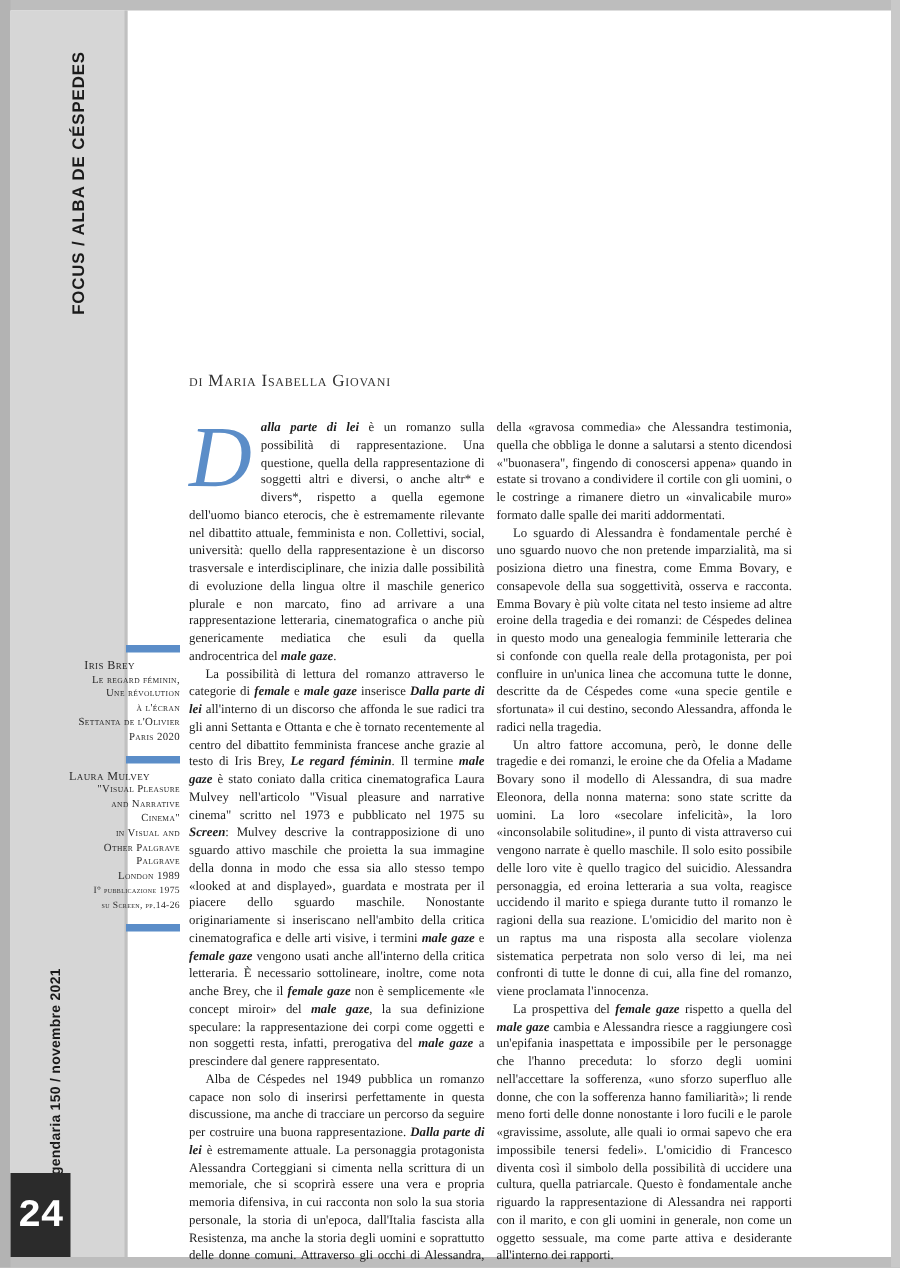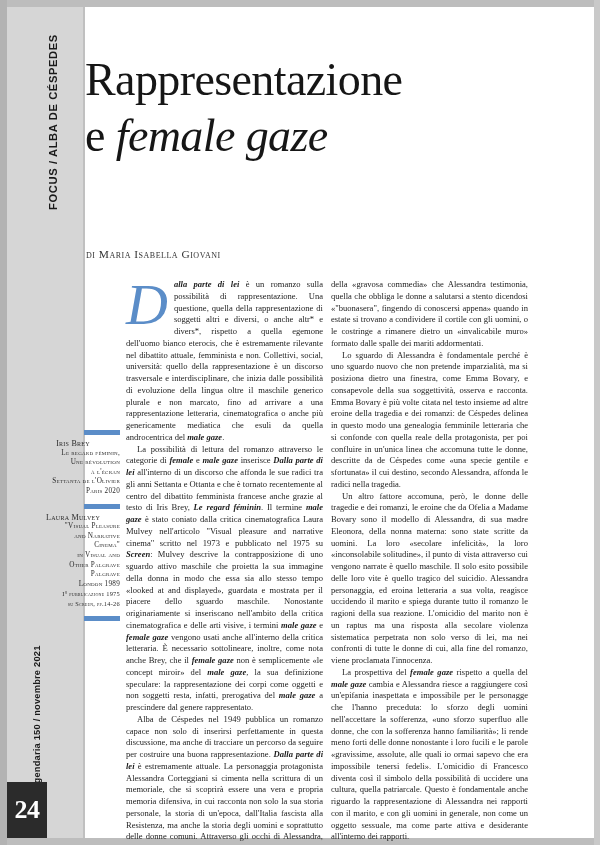--- a/index.html
+++ b/index.html
@@ -99,21 +99,21 @@
 
   
   .folio {
     position: absolute;
     left: 7px;
     top: 782px;
     width: 40px;
     height: 56px;
     background: #2b2b2b;
     color: #ffffff;
-    font-family: Liberation Serif, serif;
+    font-family: Liberation Mono, monospace;
     font-weight: bold;
     font-size: 26px;
     display: flex;
     align-items: center;
     justify-content: center;
     letter-spacing: -0.5px;
   }
 
   
   .headline {
@@ -145,20 +145,21 @@
     position: absolute;
     left: 86px;
     top: 248px;
     font-variant: small-caps;
     font-size: 11.4px;
     letter-spacing: 0.5px;
     color: #333333;
   }
   .byline .prefix {
     font-variant: small-caps;
+    padding-left: 40px;
   }
 
   
   .col {
     position: absolute;
     top: 279px;
     width: 197px;
     font-size: 8.55px;
     line-height: 11.75px;
     color: #1c1c1c;
@@ -228,24 +229,20 @@
 
   <div class="spine"></div>
   <div class="spine-inner-edge"></div>
 
   <div class="focus-label">FOCUS / ALBA DE CÉSPEDES</div>
 
   <div class="issue-label">Leggendaria 150 / novembre 2021</div>
 
   <div class="folio">24</div>
 
-  <div class="headline">
-    <span>Rappresentazione</span><br>
-    <span>e </span><em>female gaze</em>
-  </div>
 
 
   <div class="byline">
     <span class="prefix">di </span><span>Maria Isabella Giovani</span>
   </div>
 
   <div class="biblio">
 
     <div class="biblio-rule"></div>
     <div class="biblio-entry">

